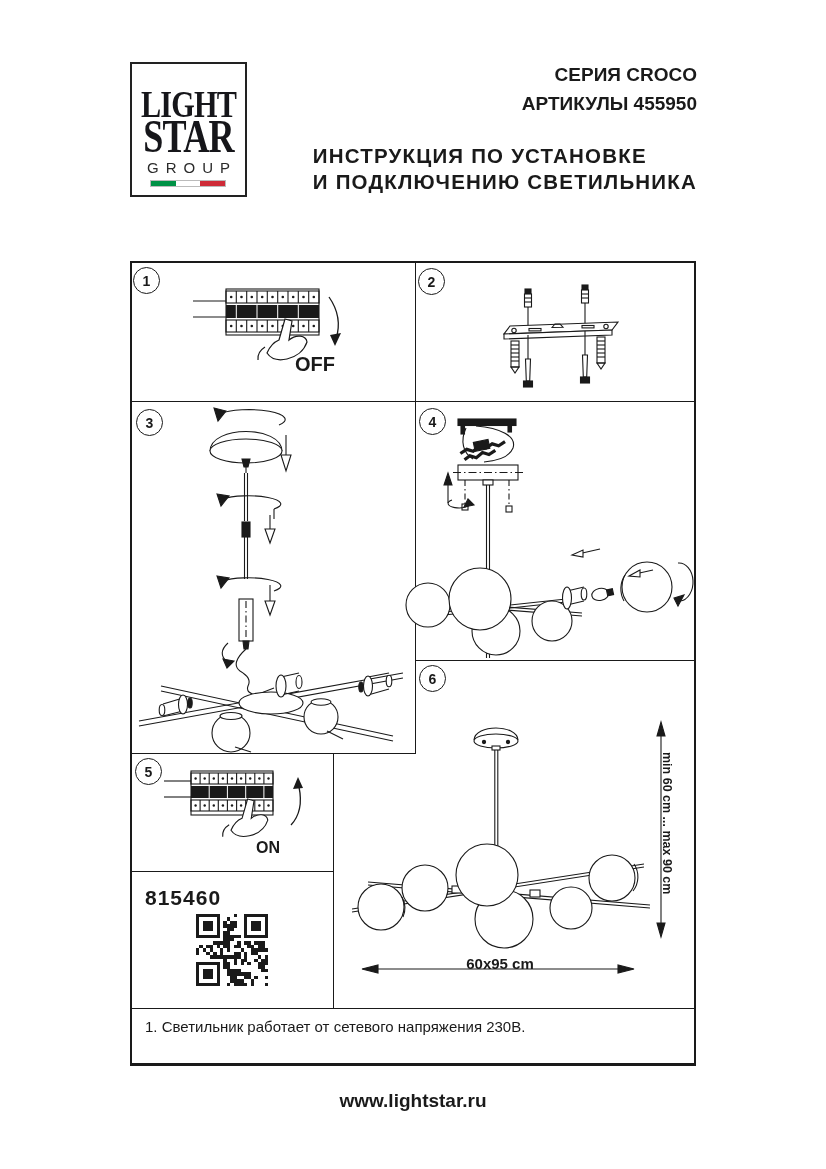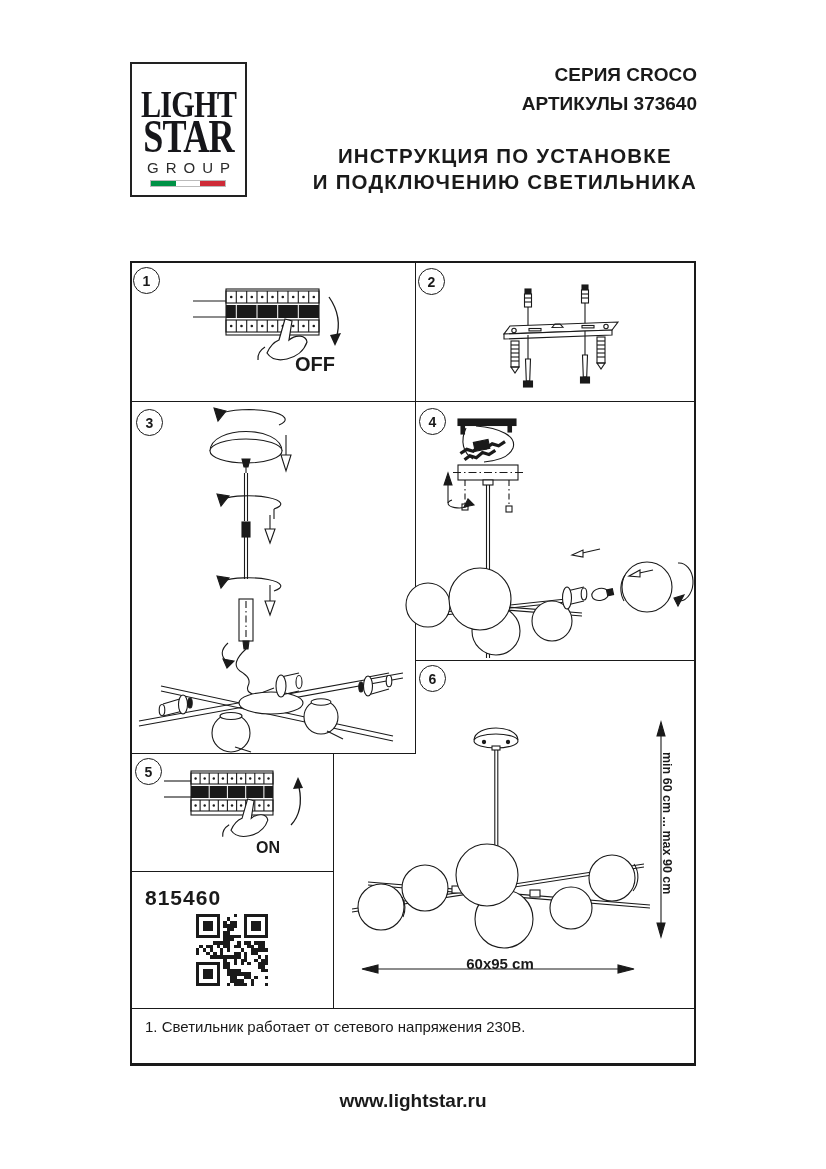--- a/index.html
+++ b/index.html
@@ -25,21 +25,21 @@
   .logo-light{top:22px;font-size:36px;}
   .logo-star{top:51px;font-size:43px;}
   .logo-group{
     position:absolute;left:0;right:0;top:95px;text-align:center;
     font-size:15px;font-weight:400;letter-spacing:7px;text-indent:7px;color:#2a2a2a;
   }
   .logo-flag{position:absolute;left:19px;top:117px;width:74px;height:5px;
     background:linear-gradient(90deg,var(--flag-green) 0 33.3%,#ffffff 33.3% 66.6%,var(--flag-red) 66.6% 100%);
     outline:0.5px solid #bbb;}
   .hdr-top{right:129px;top:60px;text-align:right;font-size:19px;font-weight:700;line-height:29px;}
-  .hdr-main{right:129px;top:143px;text-align:center;font-size:20.5px;font-weight:700;line-height:26px;letter-spacing:1.2px;}
+  .hdr-main{right:129px;top:143px;text-align:left;font-size:20.5px;font-weight:700;line-height:26px;letter-spacing:1.2px;}
   
   .numcircle{
     position:absolute;width:25px;height:25px;border:1.5px solid var(--ink);border-radius:50%;
     display:flex;align-items:center;justify-content:center;
     font-size:14px;font-weight:700;background:#fff;
   }
   .lbl{position:absolute;font-weight:700;}
   .lbl-off{left:295px;top:353px;font-size:20px;}
   .lbl-on{left:256px;top:839px;font-size:16px;}
   .lbl-code{left:130px;top:886px;width:203px;text-align:left;font-size:21px;letter-spacing:1px;margin-left:15px;}
@@ -58,21 +58,21 @@
 
   <div class="abs logo-box">
     <div class="logo-light">LIGHT</div>
     <div class="logo-star">STAR</div>
     <div class="logo-group">GROUP</div>
     <div class="logo-flag"></div>
   </div>
 
   <div class="abs hdr-top">
     <div>СЕРИЯ CROCO</div>
-    <div>АРТИКУЛЫ 373640</div>
+    <div>АРТИКУЛЫ 455950</div>
   </div>
   <div class="abs hdr-main">
     <div>ИНСТРУКЦИЯ ПО УСТАНОВКЕ</div>
     <div>И ПОДКЛЮЧЕНИЮ СВЕТИЛЬНИКА</div>
   </div>
 
   <div class="bline" style="left:130px;top:261px;width:566px;height:1.6px;"></div>
   <div class="bline" style="left:130px;top:401px;width:566px;height:1.4px;"></div>
   <div class="bline" style="left:415px;top:660px;width:281px;height:1.4px;"></div>
   <div class="bline" style="left:130px;top:753px;width:286px;height:1.4px;"></div>

